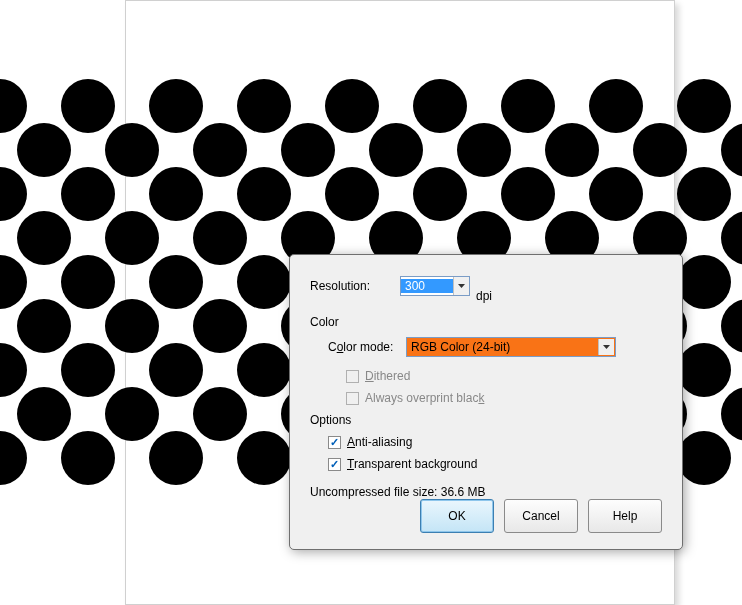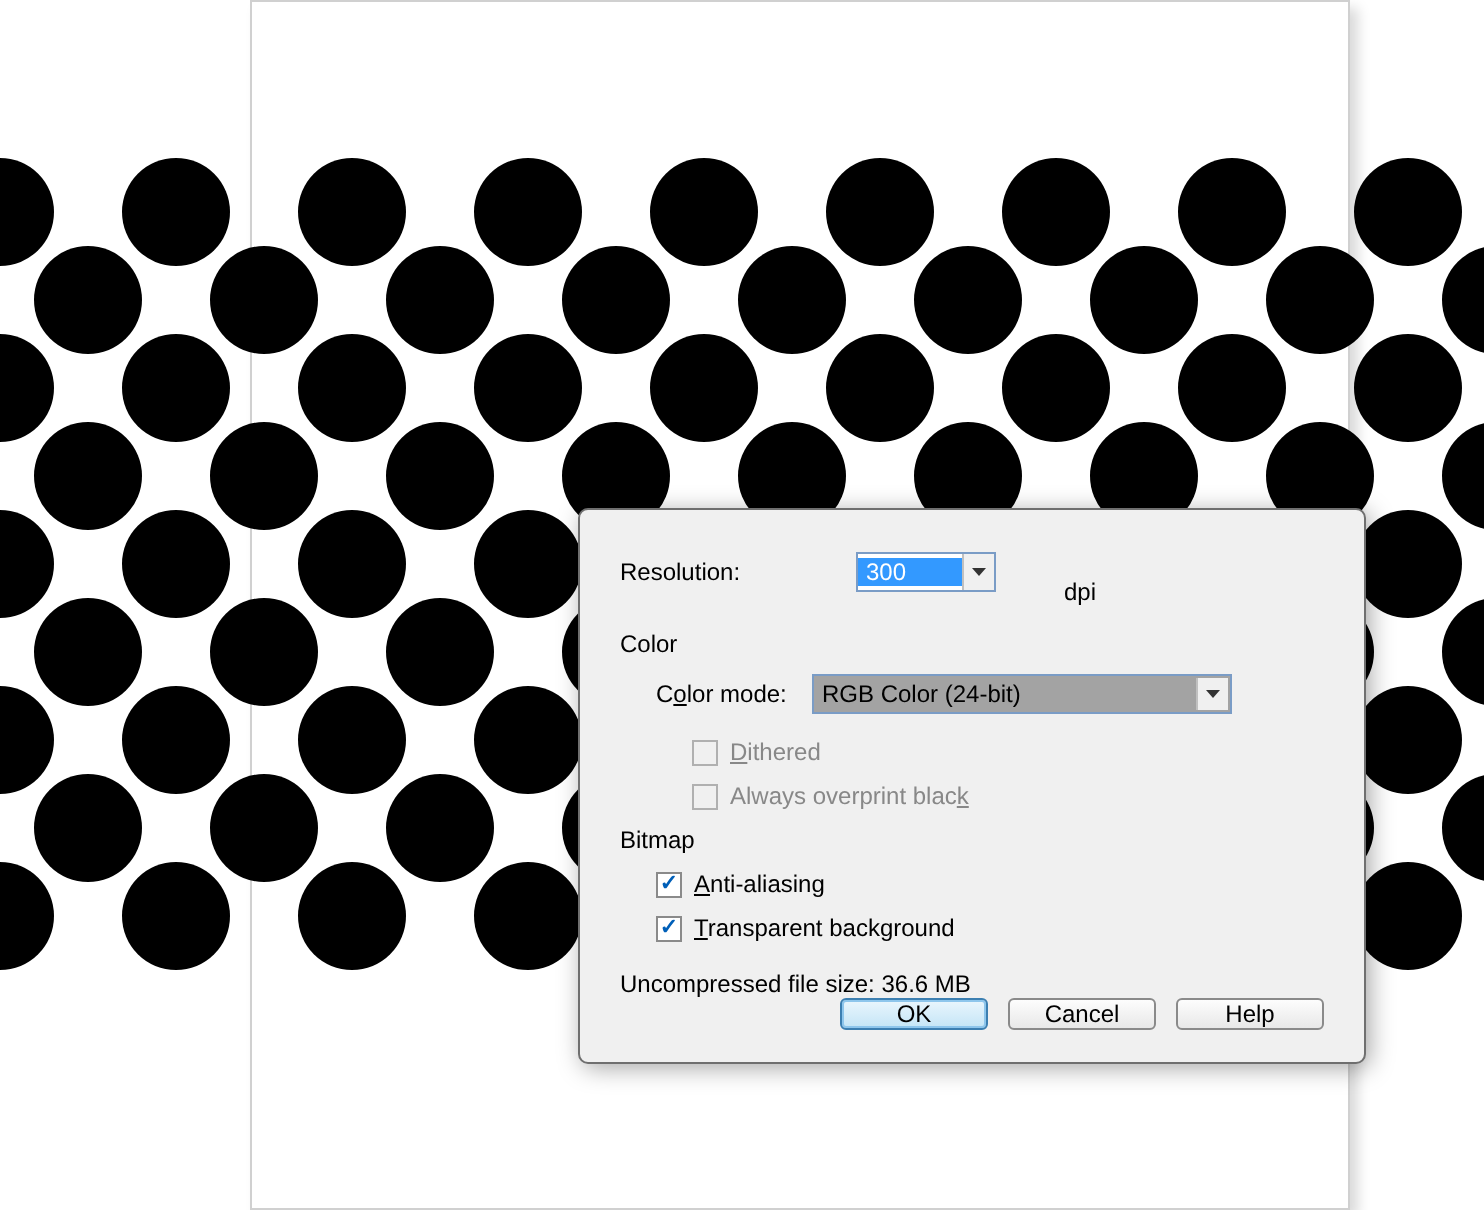--- a/index.html
+++ b/index.html
@@ -5,42 +5,42 @@
     * { margin: 0; padding: 0; box-sizing: border-box; font-family: "Segoe UI", Tahoma, sans-serif; font-size: 12px; }
     body { width: 742px; height: 605px; background: #fff; position: relative; overflow: hidden; }
     .page-bg { position: absolute; top: 0; left: 125px; width: 550px; height: 605px; background: #fff; border: 1px solid #d0d0d0; box-shadow: 4px 4px 6px rgba(0,0,0,0.15); }
     .dots { position: absolute; top: 106px; left: 0; width: 742px; height: 358px; }
     .dot { position: absolute; width: 54px; height: 54px; background: #000; border-radius: 50%; }
     .dialog { position: absolute; top: 254px; left: 289px; width: 394px; background: #f0f0f0; border: 1px solid #6f6f6f; border-radius: 5px; box-shadow: 2px 2px 12px rgba(0,0,0,0.35); }
     .titlebar { height: 26px; background: linear-gradient(to bottom, #f7f7f7 0%, #ebebeb 50%, #dedede 100%); border-bottom: 1px solid #c0c0c0; border-radius: 5px 5px 0 0; display: flex; align-items: center; padding-left: 10px; position: relative; }
     .close-btn { position: absolute; right: 5px; top: 1px; width: 42px; height: 19px; background: linear-gradient(to bottom, #f3a29a 0%, #d9534f 45%, #c9302c 100%); border: 1px solid #8a2e2a; border-radius: 0 0 3px 3px; color: #fff; display: flex; align-items: center; justify-content: center; font-weight: bold; cursor: pointer; }
     .close-btn svg { width: 10px; height: 10px; }
     .dialog-body { padding: 14px 20px 16px 20px; color: #000; }
-    .row { display: flex; align-items: center; margin-bottom: 12px; gap: 28px; }
+    .row { display: flex; align-items: center; margin-bottom: 12px; }
     .label-res { width: 90px; }
     .combo-text { width: 70px; height: 20px; border: 1px solid #7a9cc6; display: flex; align-items: center; position: relative; background: #fff; }
     .combo-text .val { flex: 1; padding: 0 4px; background: #3399ff; color: #fff; }
     .combo-text .arrow { width: 16px; border-left: 1px solid #c0c0c0; display: flex; align-items: center; justify-content: center; height: 100%; background: #f0f0f0; }
     .arrow svg { width: 7px; height: 4px; }
     .dpi { margin-left: 6px; margin-top: 20px; }
     .group-label { margin-bottom: 8px; }
     .indent { padding-left: 18px; }
     .mode-row { display: flex; align-items: center; margin-bottom: 12px; }
     .mode-label { width: 78px; }
     .underline-accel { text-decoration: underline; }
-    .select-wide { flex: 1; max-width: 210px; height: 20px; border: 1px solid #7a9cc6; background: #a3a3a3; display: flex; align-items: center; padding: 0 4px; position: relative; }
+    .select-wide { flex: 1; max-width: 210px; height: 20px; border: 1px solid #7a9cc6; background: #f97316; display: flex; align-items: center; padding: 0 4px; position: relative; }
     .select-wide .arrow { position: absolute; right: 1px; top: 1px; bottom: 1px; width: 16px; border-left: 1px solid #c0c0c0; display: flex; align-items: center; justify-content: center; background: #f0f0f0; }
     .checkrow { display: flex; align-items: center; margin-bottom: 8px; }
     .chk { width: 13px; height: 13px; border: 1px solid #8a8a8a; background: #fff; margin-right: 6px; display: flex; align-items: center; justify-content: center; }
     .chk.disabled { background: #f0f0f0; border-color: #b0b0b0; }
     .chk.checked::after { content: "✓"; color: #005fb8; font-size: 11px; line-height: 1; font-weight: bold; }
     .disabled-text { color: #888; }
     .filesize { margin-top: 14px; margin-bottom: 0; }
     .btnrow { display: flex; justify-content: flex-end; gap: 10px; }
-    .btn { width: 74px; height: 16px; border: 1px solid #8a8a8a; border-radius: 3px; background: linear-gradient(to bottom, #fdfdfd, #e8e8e8); display: flex; align-items: center; justify-content: center; cursor: pointer; }
+    .btn { width: 74px; height: 34px; border: 1px solid #8a8a8a; border-radius: 3px; background: linear-gradient(to bottom, #fdfdfd, #e8e8e8); display: flex; align-items: center; justify-content: center; cursor: pointer; }
     .btn.default { border: 1px solid #3c7fb1; box-shadow: 0 0 0 1px #8ec6ec inset; background: linear-gradient(to bottom, #eaf6fd, #c4e5f6); }
   </style>
 </head>
 <body>
 
 <div class="page-bg"></div>
 
 <div class="dots" id="dots">
     <div class="dot" style="left: -27px; top: -27px;"></div>
     <div class="dot" style="left: 61px; top: -27px;"></div>
@@ -158,21 +158,21 @@
           <span class="chk disabled"></span>
           <span class="disabled-text"><span></span><span class="underline-accel">D</span><span>ithered</span></span>
         </div>
         <div class="checkrow">
           <span class="chk disabled"></span>
           <span class="disabled-text"><span>Always overprint blac</span><span class="underline-accel">k</span><span></span></span>
         </div>
       </div>
     </div>
 
-    <div class="group-label" style="margin-top:6px;">Bitmap</div>
+    <div class="group-label" style="margin-top:6px;">Options</div>
     <div class="indent">
       <div class="checkrow">
         <span class="chk checked"></span>
         <span><span></span><span class="underline-accel">A</span><span>nti-aliasing</span></span>
       </div>
       <div class="checkrow">
         <span class="chk checked"></span>
         <span><span></span><span class="underline-accel">T</span><span>ransparent background</span></span>
       </div>
     </div>

